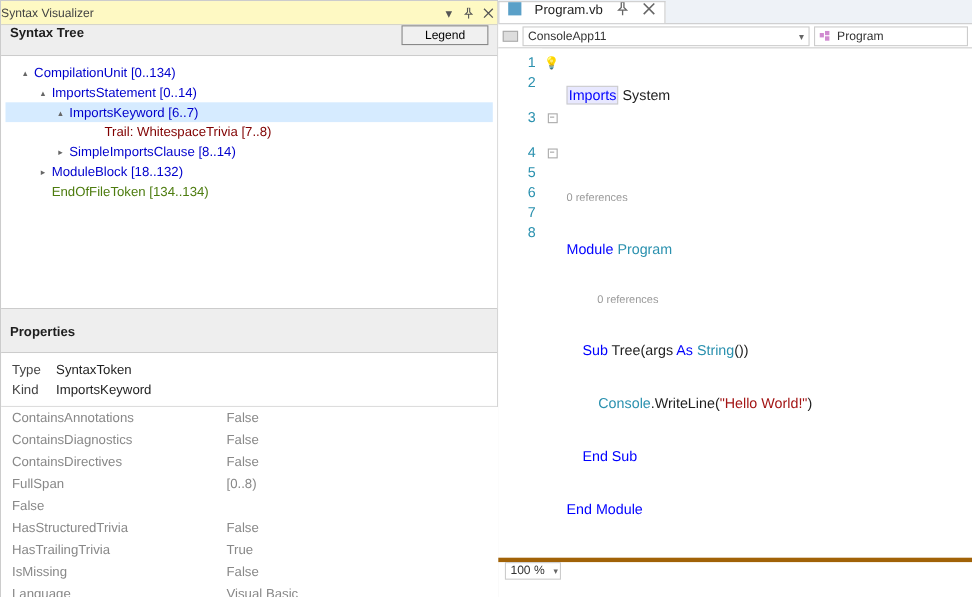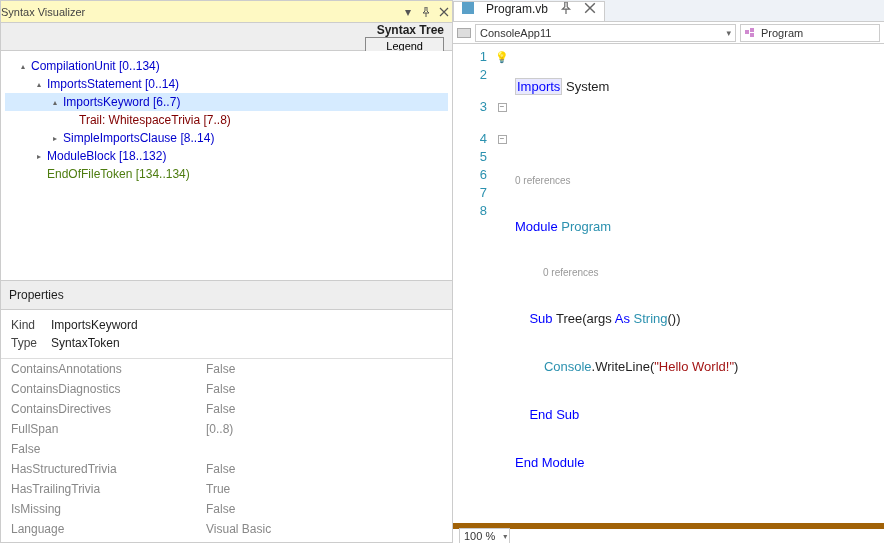--- a/index.html
+++ b/index.html
@@ -7,39 +7,39 @@
 
 .left-panel { width: 453px; height: 100%; border: 1px solid #ccc; display: flex; flex-direction: column; background: #f5f5f5; }
 .right-panel { flex: 1; height: 100%; display: flex; flex-direction: column; background: #fff; }
 
 .titlebar { height: 22px; display: flex; align-items: center; padding: 0 0; background: #fef9c3; border-bottom: 1px solid #ccc; color: #444; }
 .titlebar-label { font-size: 11px; }
 .titlebar-spacer { flex: 1; }
 .titlebar-btn { width: 16px; height: 16px; display: flex; align-items: center; justify-content: center; cursor: pointer; color: #555; margin-left: 2px; }
 .titlebar-btn svg { width: 10px; height: 10px; }
 
-.section-header { height: 28px; display: flex; align-items: flex-end; padding: 0 8px; background: #eee; border-bottom: 1px solid #ccc; flex-direction: column; }
+.section-header { height: 28px; display: flex; align-items: flex-start; padding: 0 8px; background: #eee; border-bottom: 1px solid #ccc; }
 .section-header-label { font-weight: 600; font-size: 12px; }
 .legend-btn { margin-left: auto; border: 1px solid #888; background: #f0f0f0; padding: 2px 20px; font-size: 11px; cursor: pointer; }
 
 .tree-area { height: 230px; overflow: auto; background: #fff; padding: 6px 4px; border-bottom: 1px solid #ccc; }
 .tree-item { display: flex; align-items: center; height: 18px; cursor: pointer; white-space: nowrap; }
 .tree-toggle { width: 12px; height: 12px; display: inline-flex; align-items: center; justify-content: center; margin-right: 2px; color: #666; font-size: 8px; }
 .tree-label { color: #0000cc; }
 .tree-label.green { color: #4d7c0f; }
 .tree-label.maroon { color: #800000; }
 .tree-item.selected { background: #d6ebff; }
 .tree-item.selected .tree-label { color: #0000cc; }
 .ind1 { padding-left: 12px; }
 .ind2 { padding-left: 28px; }
 .ind3 { padding-left: 44px; }
-.ind4 { padding-left: 60px; }
+.ind4 { padding-left: 60px; gap: 16px; }
 
 .props-section { flex: 1; display: flex; flex-direction: column; overflow: hidden; }
-.props-header { height: 29px; display: flex; align-items: center; padding: 0 8px; font-weight: 400; background: #eee; border-bottom: 1px solid #ccc; }
+.props-header { height: 40px; display: flex; align-items: center; padding: 0 8px; font-weight: 700; background: #eee; border-bottom: 1px solid #ccc; }
 .props-top { padding: 6px 10px; background: #fff; border-bottom: 1px solid #ddd; }
 .props-top-row { display: flex; height: 18px; align-items: center; }
 .props-top-key { width: 40px; color: #444; }
 .props-grid { flex: 1; overflow-y: scroll; background: #fff; }
 .props-row { display: flex; height: 20px; align-items: center; padding: 0 10px; color: #888; }
 .props-key { width: 195px; }
 .props-val { flex: 1; }
 
 .editor-tabs { height: 22px; display: flex; align-items: stretch; background: #eef2f7; border-bottom: 1px solid #ccc; }
 .editor-tab { display: flex; align-items: flex-start; padding: 0 8px; background: #f5f5f5; border: 1px solid #ccc; border-bottom: none; margin-top: 1px; gap: 12px; cursor: pointer; }
@@ -62,21 +62,21 @@
 .fold-box { width: 9px; height: 9px; border: 1px solid #aaa; display: flex; align-items: center; justify-content: center; font-size: 8px; color: #666; line-height: 1; }
 .code { flex: 1; padding: 4px 0 0 4px; white-space: pre; }
 .code-line { height: 18px; line-height: 18px; }
 .codelens { font-size: 10px; color: #999; height: 14px; line-height: 14px; font-family: 'Segoe UI', sans-serif; }
 .kw { color: #0000ff; }
 .typ { color: #2b91af; }
 .str { color: #a31515; }
 .id { color: #1e1e1e; }
 .hl { background: #e8e8ff; border: 1px solid #ccc; padding: 0 1px; }
 
-.zoom-bar { height: 20px; border-top: 6px solid #a16207; display: flex; align-items: center; padding: 0 6px; font-size: 11px; color: #333; }
+.zoom-bar { height: 36px; border-top: 4px solid #a16207; display: flex; padding: 0 6px; font-size: 11px; color: #333; }
 .zoom-dd { border: 1px solid #ccc; padding: 0 14px 0 4px; height: 16px; display: flex; align-items: center; position: relative; background: #fff; }
 .zoom-dd::after { content: '▾'; position: absolute; right: 2px; font-size: 8px; color: #666; }
 
 .bulb { color: #e0b400; font-size: 11px; }
 </style>
 </head>
 <body>
 
 <div class="left-panel">
   <div class="titlebar">
@@ -128,26 +128,26 @@
       <div class="tree-item ind2">
         <span class="tree-toggle"></span>
         <span class="tree-label green">EndOfFileToken [134..134)</span>
       </div>
     </div>
 
   <div class="props-section">
     <div class="props-header">Properties</div>
     <div class="props-top" id="props-top">
         <div class="props-top-row">
+          <span class="props-top-key">Type</span>
+          <span>SyntaxToken</span>
+        </div>
+        <div class="props-top-row">
           <span class="props-top-key">Kind</span>
           <span>ImportsKeyword</span>
-        </div>
-        <div class="props-top-row">
-          <span class="props-top-key">Type</span>
-          <span>SyntaxToken</span>
         </div>
       </div>
     <div class="props-grid" id="props-grid">
         <div class="props-row">
           <span class="props-key">ContainsAnnotations</span>
           <span class="props-val">False</span>
         </div>
         <div class="props-row">
           <span class="props-key">ContainsDiagnostics</span>
           <span class="props-val">False</span>

